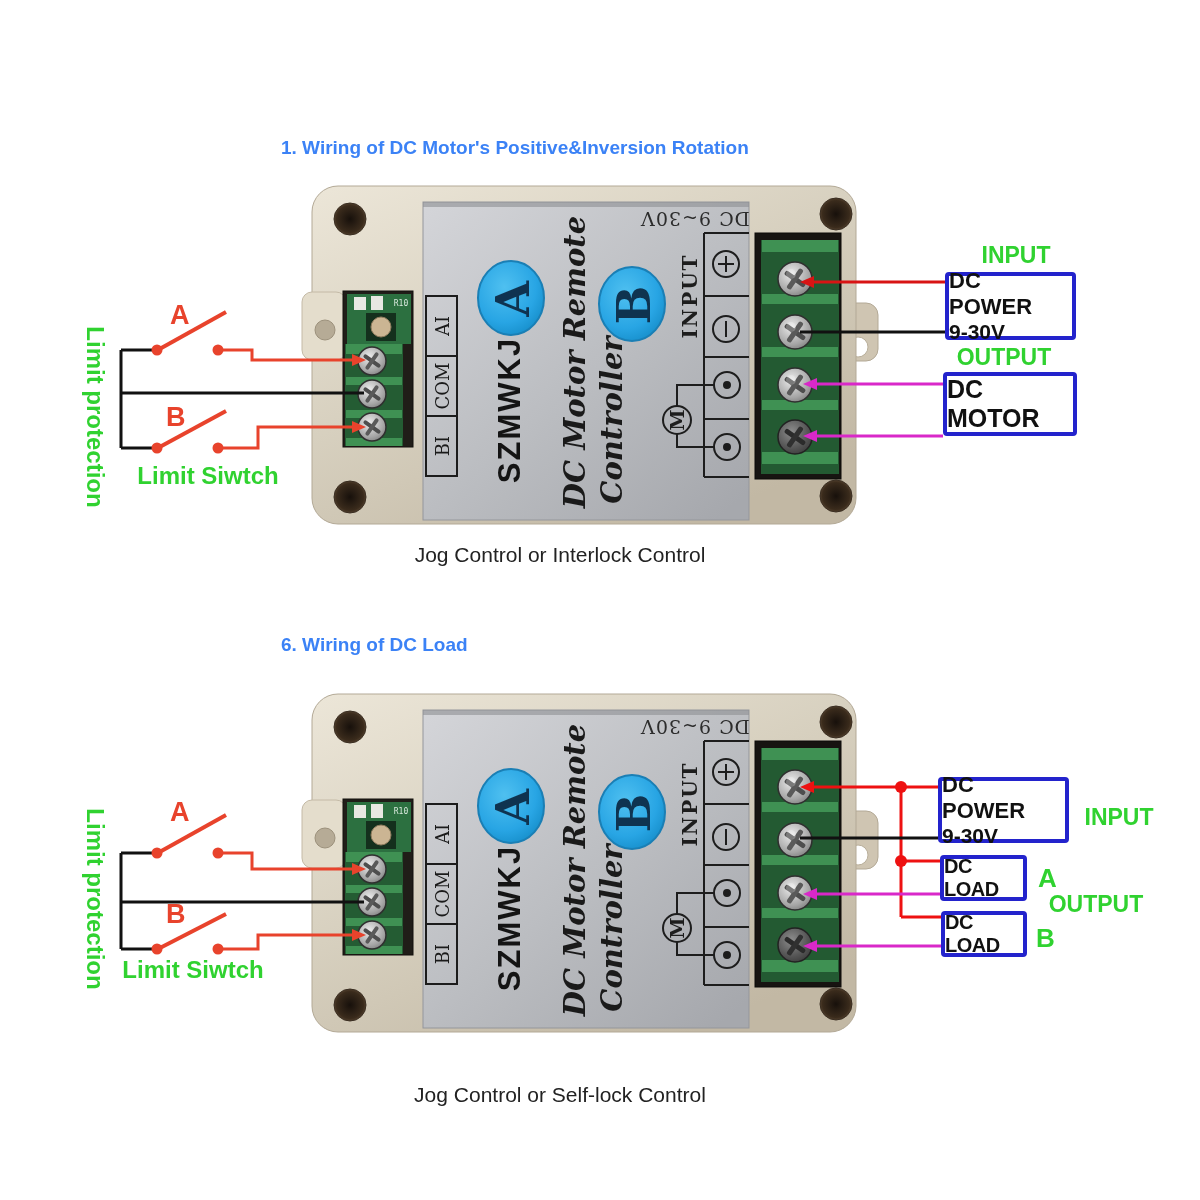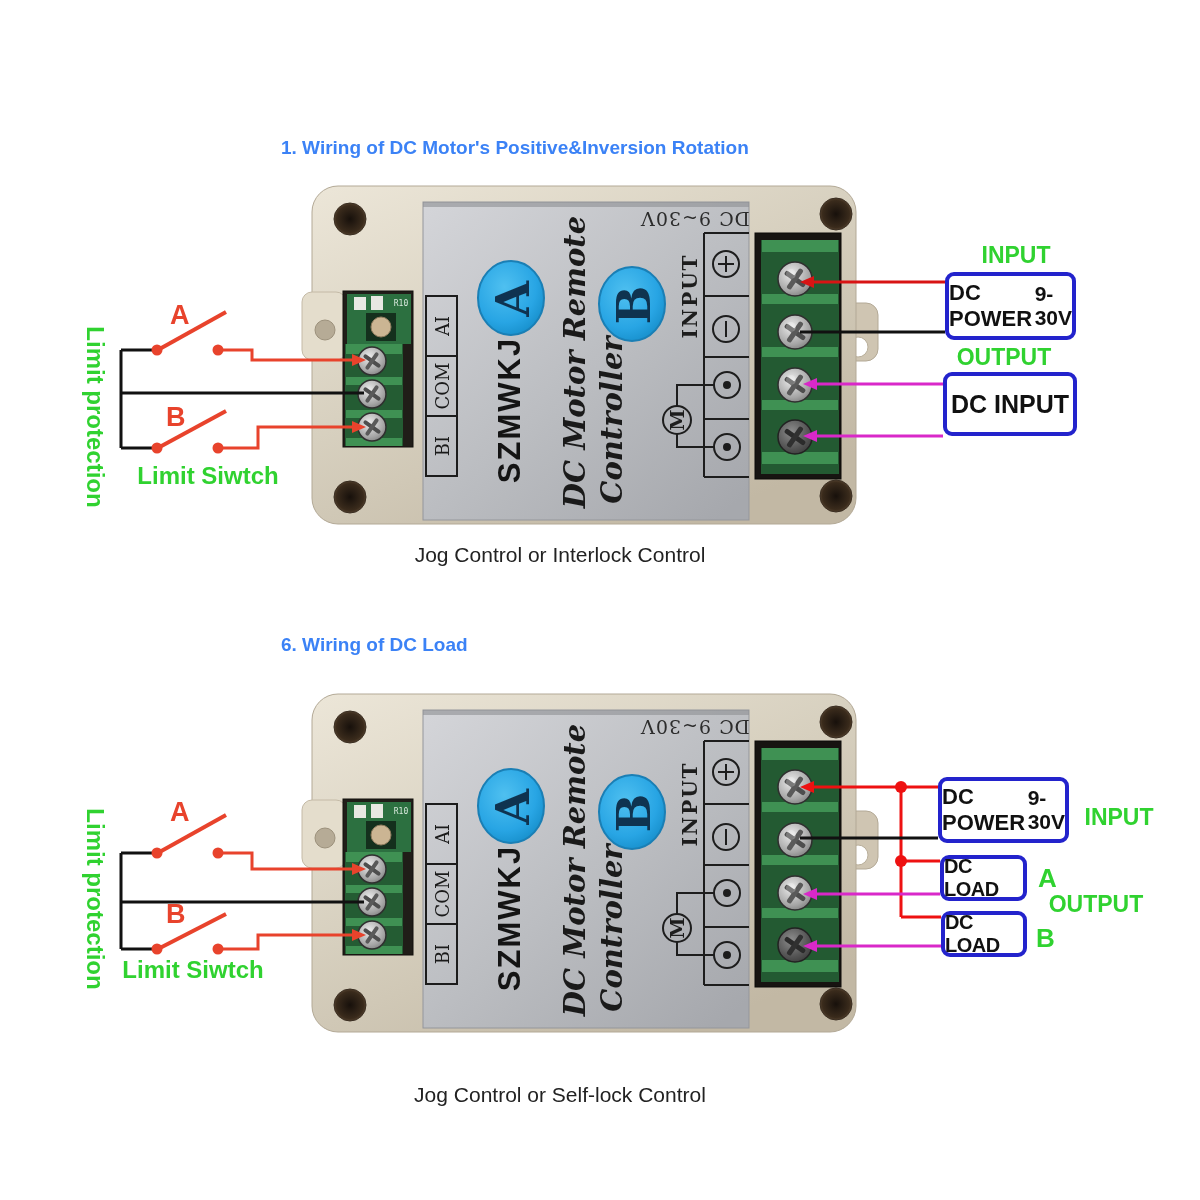--- a/index.html
+++ b/index.html
@@ -3,22 +3,22 @@
 <meta charset="utf-8">
 <style>
   html,body{margin:0;padding:0;background:#ffffff;}
   #canvas{position:relative;width:1200px;height:1200px;background:#ffffff;overflow:hidden;
           font-family:"Liberation Sans",sans-serif;}
   #wiring-svg{position:absolute;left:0;top:0;z-index:1;}
   .abs{position:absolute;z-index:2;}
   .title{font-size:19px;font-weight:bold;color:#3b82f6;letter-spacing:0px;white-space:nowrap;}
   .caption{font-size:21px;font-weight:400;color:#222;text-align:center;width:520px;white-space:nowrap;}
   .green-label{color:#30d230;font-weight:bold;white-space:nowrap;}
-  .blue-box{border:4px solid #2323cc;border-radius:9px;background:#fff;color:#111;
-            display:flex;flex-direction:row;align-items:center;justify-content:center;
+  .blue-box{border:4px solid #2323cc;border-radius:4px;background:#fff;color:#111;
+            display:flex;flex-direction:column;justify-content:center;
             font-weight:bold;z-index:2;position:absolute;}
   .red-tag{color:#e8432c;font-weight:bold;font-size:27px;}
   .rot90{transform:rotate(90deg);transform-origin:center center;text-align:center;}
   svg text{user-select:none;}
 </style>
 </head>
 <body>
 
 <div id="canvas">
 
@@ -238,21 +238,21 @@
 <div class="abs red-tag" style="left:166px;top:402px;">B</div>
 <div class="abs green-label" style="left:128px;top:462px;width:160px;text-align:center;font-size:24px;">Limit Siwtch</div>
 
 <div class="abs green-label" style="left:966px;top:242px;width:100px;text-align:center;font-size:23px;">INPUT</div>
 <div class="blue-box" style="left:945px;top:272px;width:123px;height:60px;">
   <div style="font-size:22px;word-spacing:8px;">DC POWER</div>
   <div style="font-size:21px;">9-30V</div>
 </div>
 <div class="abs green-label" style="left:954px;top:344px;width:100px;text-align:center;font-size:23px;">OUTPUT</div>
 <div class="blue-box" style="left:943px;top:372px;width:126px;height:56px;">
-  <div style="font-size:25px;">DC INPUT</div>
+  <div style="font-size:25px;">DC MOTOR</div>
 </div>
 
 <div class="abs green-label rot90" style="left:-5px;top:885px;width:200px;font-size:24px;">Limit protection</div>
 <div class="abs red-tag" style="left:170px;top:797px;">A</div>
 <div class="abs red-tag" style="left:166px;top:899px;">B</div>
 <div class="abs green-label" style="left:113px;top:956px;width:160px;text-align:center;font-size:24px;">Limit Siwtch</div>
 
 <div class="blue-box" style="left:938px;top:777px;width:123px;height:58px;">
   <div style="font-size:22px;word-spacing:8px;">DC POWER</div>
   <div style="font-size:21px;">9-30V</div>

